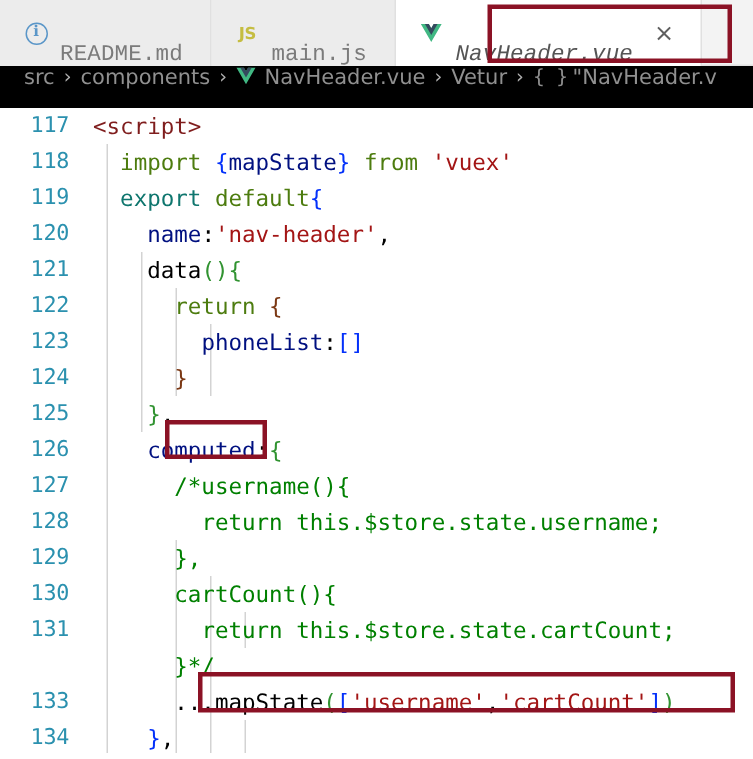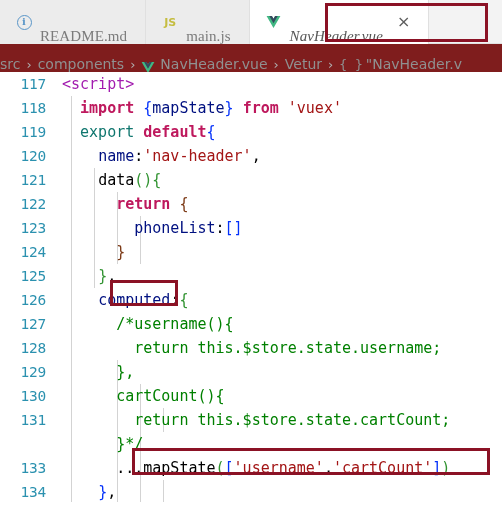--- a/index.html
+++ b/index.html
@@ -42,21 +42,21 @@
     box-sizing: border-box;
     height: 44px;
     white-space: nowrap;
     position: relative;
   }
   .tab.active {
     background: #ffffff;
     border-right: 1px solid #e0e0e0;
   }
   .tab-label {
-    font-family: Liberation Serif, serif;
+    font-family: Liberation Mono, monospace;
     font-size: 15px;
     color: #7b7b7b;
     letter-spacing: .1px;
     margin-top: 28px;
   }
   .tab.active .tab-label {
     color: #555555;
     font-style: italic;
   }
   .tab-icon {
@@ -103,23 +103,23 @@
     border: 3px solid #8b1225;
     box-sizing: border-box;
     pointer-events: none;
     z-index: 5;
   }
 
   
   .breadcrumb {
     height: 28px;
     display: flex;
-    align-items: flex-end;
-    padding-left: 0;
-    background: #7f1d1d;
+    align-items: flex-start;
+    padding-left: 16px;
+    background: #000000;
     font-family: "DejaVu Sans", sans-serif;
     font-size: 14px;
     color: #959595;
     white-space: nowrap;
     overflow: hidden;
     box-sizing: border-box;
   }
   .bc-sep {
     margin: 0 6px;
     color: #b0b0b0;
@@ -175,22 +175,22 @@
 
   
   .guide {
     position: absolute;
     width: 1px;
     background: #d3d3d3;
     z-index: 0;
   }
 
   
-  .t-tag      { color: #a21caf; }
-  .t-kw       { color: #be185d; font-weight: bold; }
+  .t-tag      { color: #7f1d1d; }
+  .t-kw       { color: #4d7c0f; }
   .t-kw2      { color: #0f766e; }
   .t-fn       { color: #000000; }
   .t-str      { color: #a31515; }
   .t-var      { color: #001080; }
   .t-b1       { color: #0431fa; }
   .t-b2       { color: #319331; }
   .t-b3       { color: #7b3814; }
   .t-comment  { color: #008000; }
   .t-plain    { color: #000000; }
 

